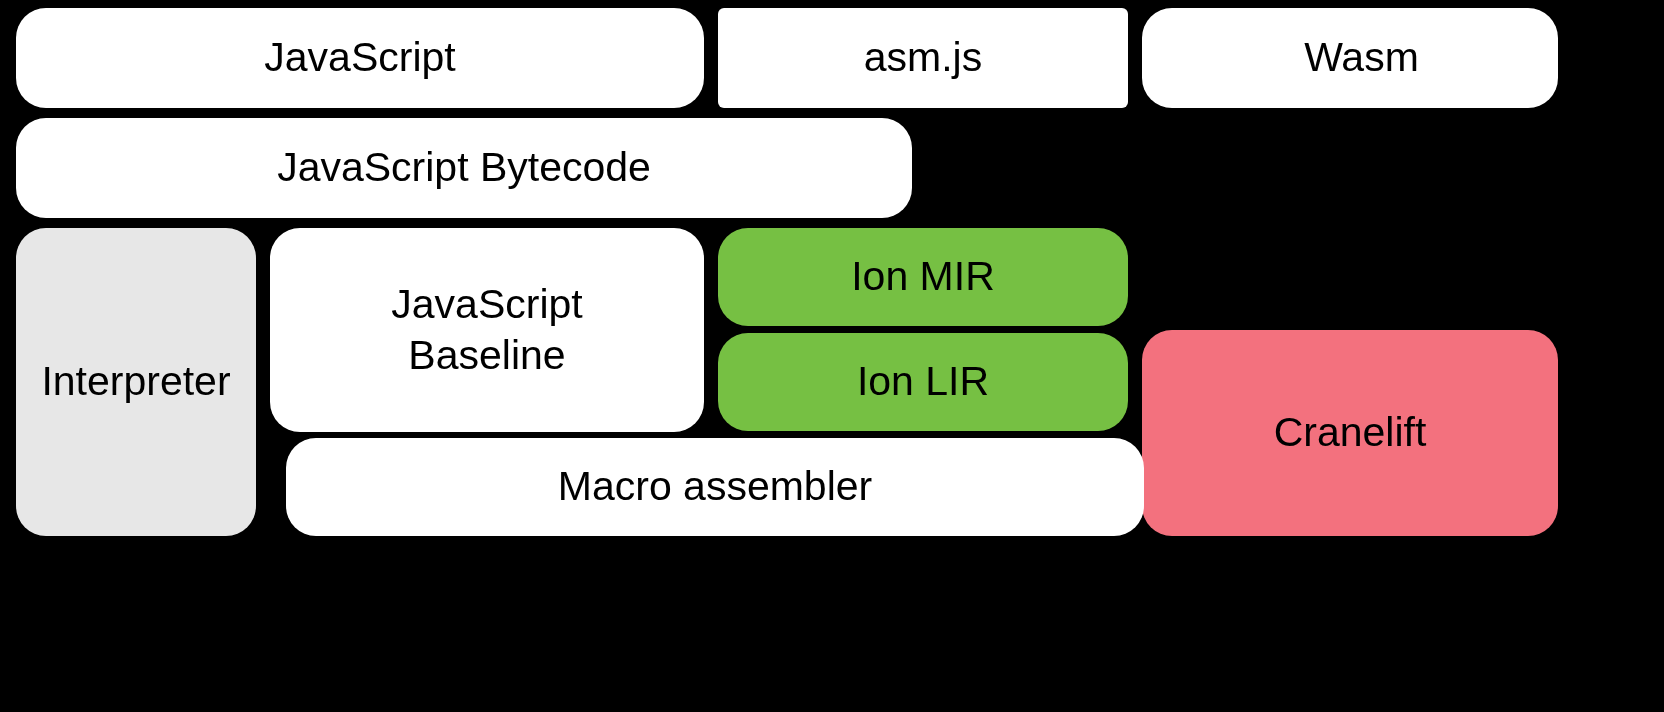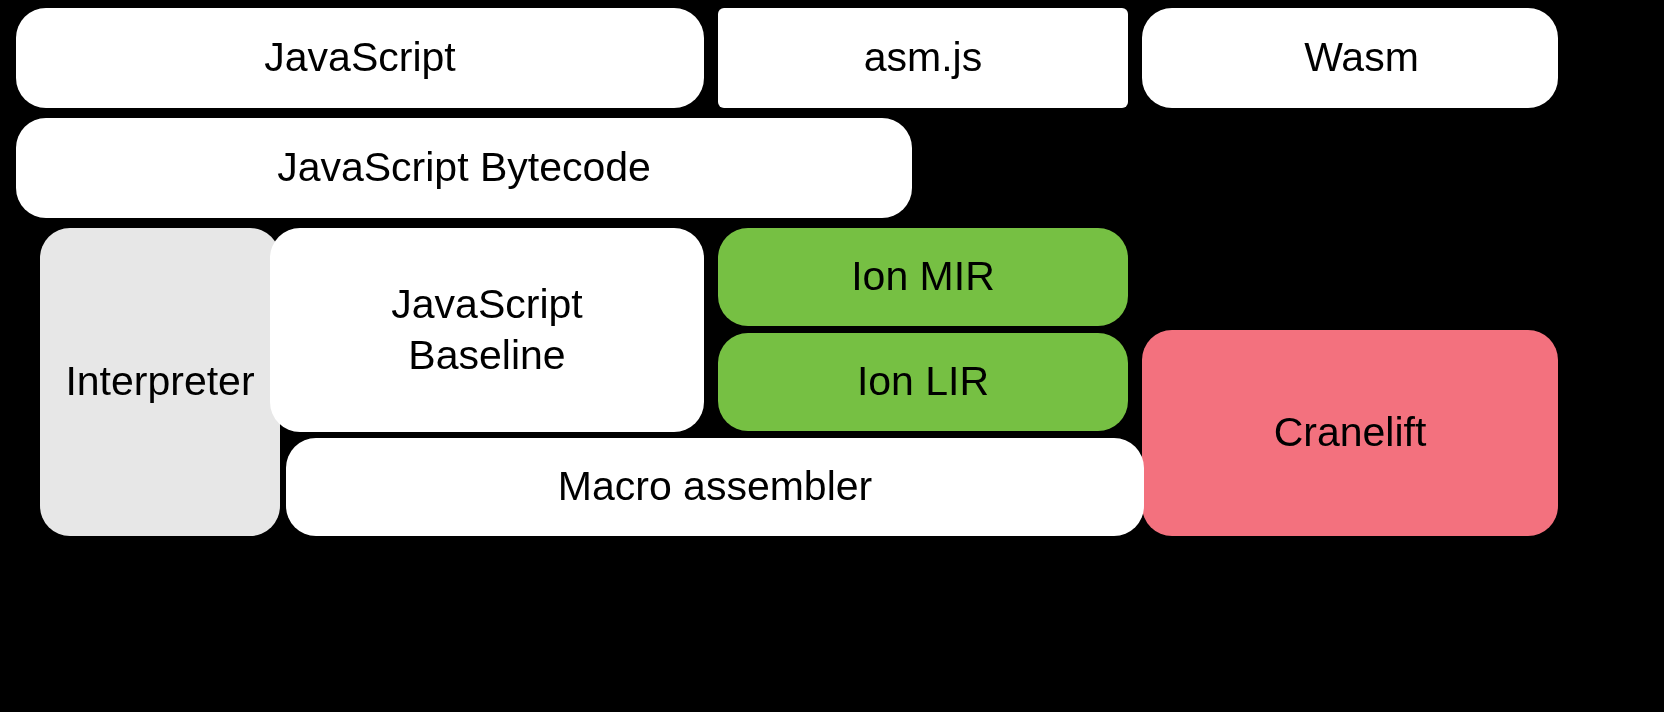--- a/index.html
+++ b/index.html
@@ -34,21 +34,21 @@
   
   .pos-javascript      { left: 16px;   top: 8px;   width: 688px;  height: 100px; }
   .pos-asmjs           { left: 718px;  top: 8px;   width: 410px;  height: 100px; border-radius: 6px; }
   .pos-wasm            { left: 1142px; top: 8px;   width: 416px;  height: 100px; }
 
   
   .pos-js-bytecode     { left: 16px;   top: 118px; width: 896px;  height: 100px; text-align: center; }
   .pos-baldrmonkey     { left: 926px;  top: 118px; width: 414px;  height: 100px; }
 
   
-  .pos-interpreter     { left: 16px;   top: 228px; width: 240px;  height: 308px; margin-left: 24px; }
+  .pos-interpreter     { left: 16px;   top: 228px; width: 240px;  height: 308px; }
   .pos-js-baseline     { left: 270px;  top: 228px; width: 434px;  height: 204px; }
   .pos-ion-mir         { left: 718px;  top: 228px; width: 410px;  height: 98px; }
   .pos-ion-lir         { left: 718px;  top: 333px; width: 410px;  height: 98px; }
   .pos-cranelift       { left: 1142px; top: 330px; width: 416px;  height: 206px; }
   .pos-macro-assembler { left: 270px;  top: 438px; width: 858px;  height: 98px; }
 
   
   .pos-native-code     { left: 278px;  top: 546px; width: 1280px; height: 100px; }
 </style>
 </head>

